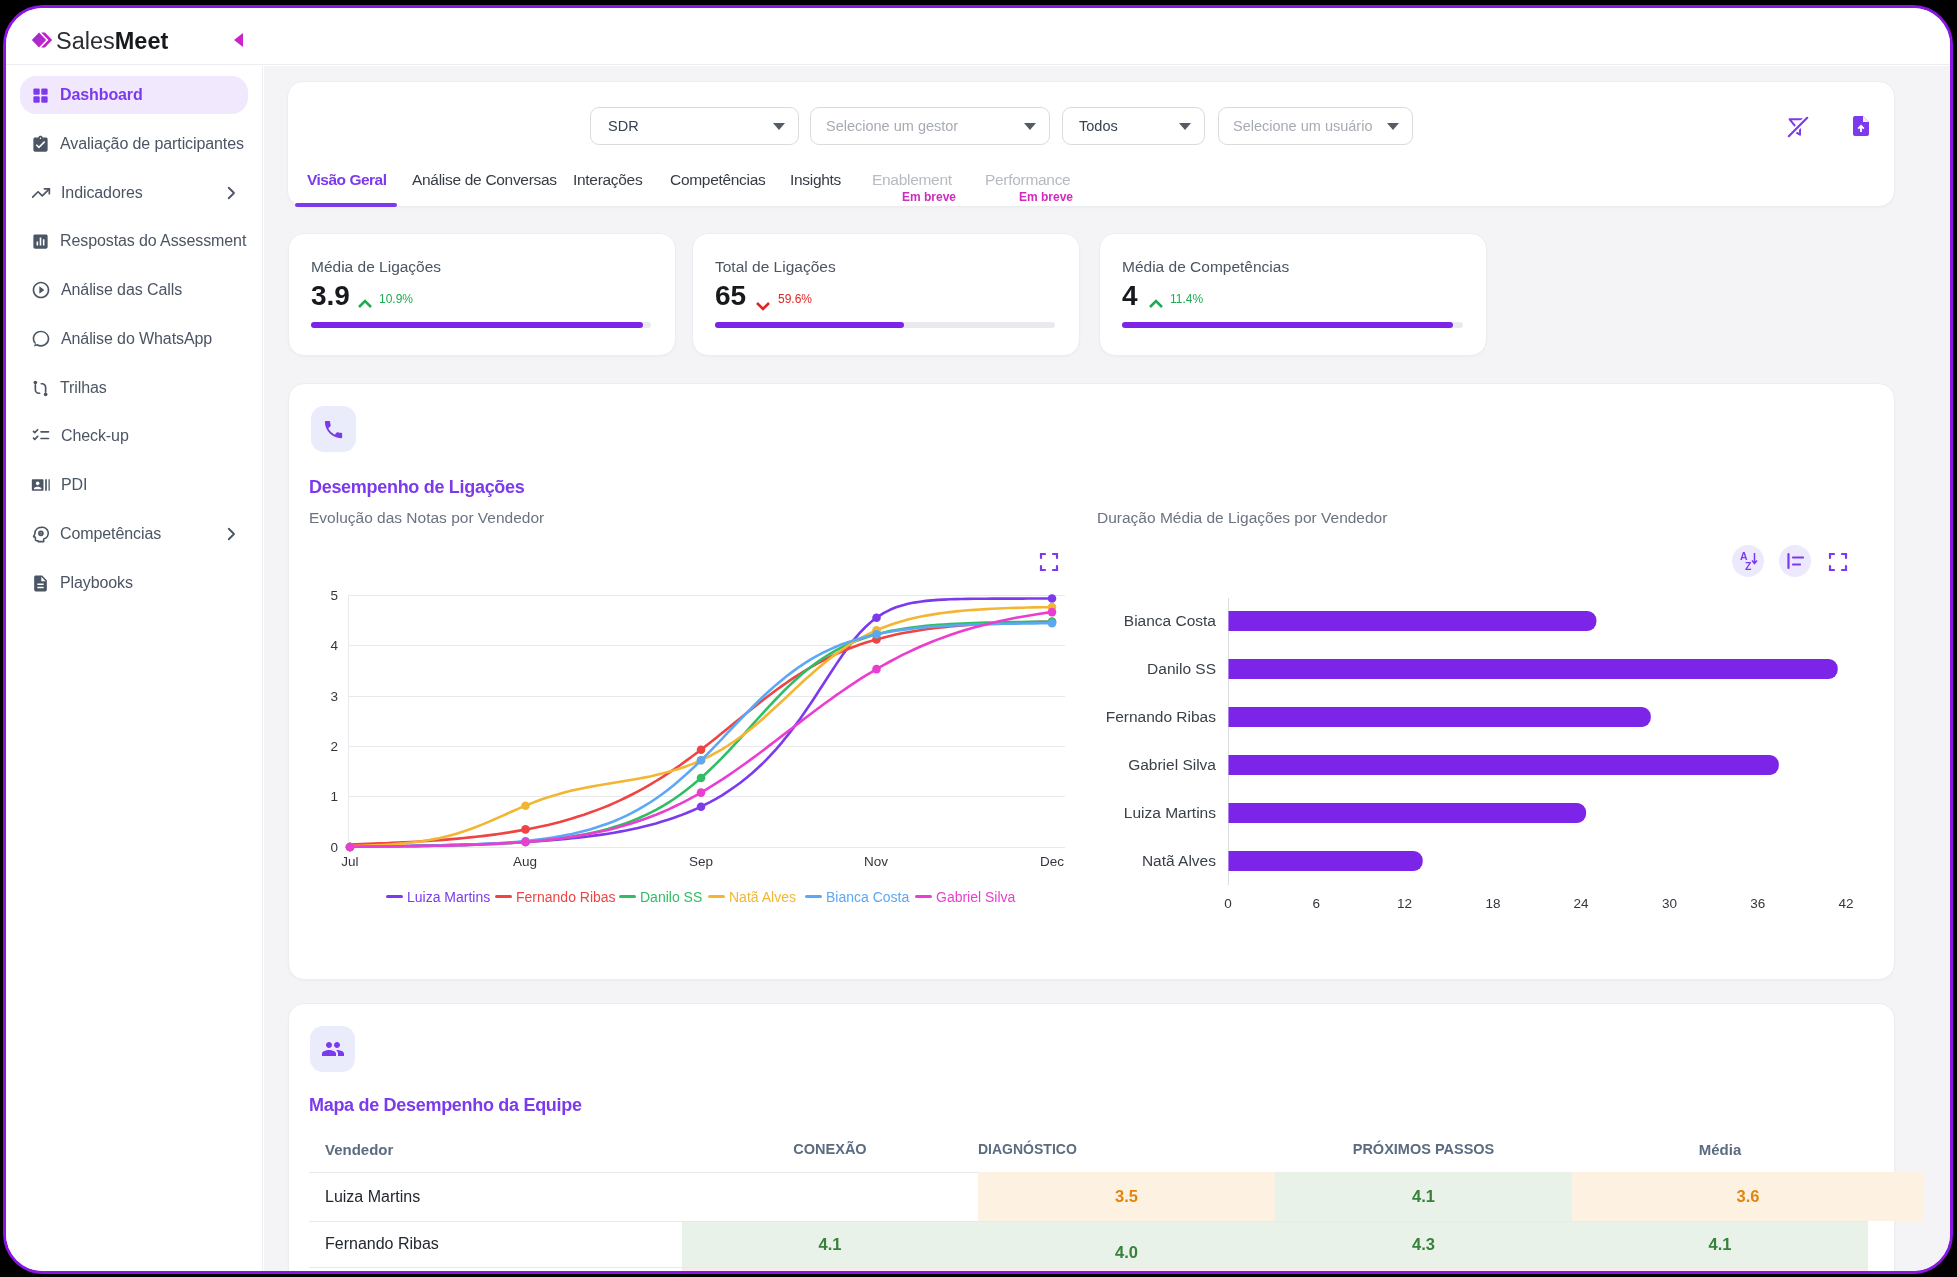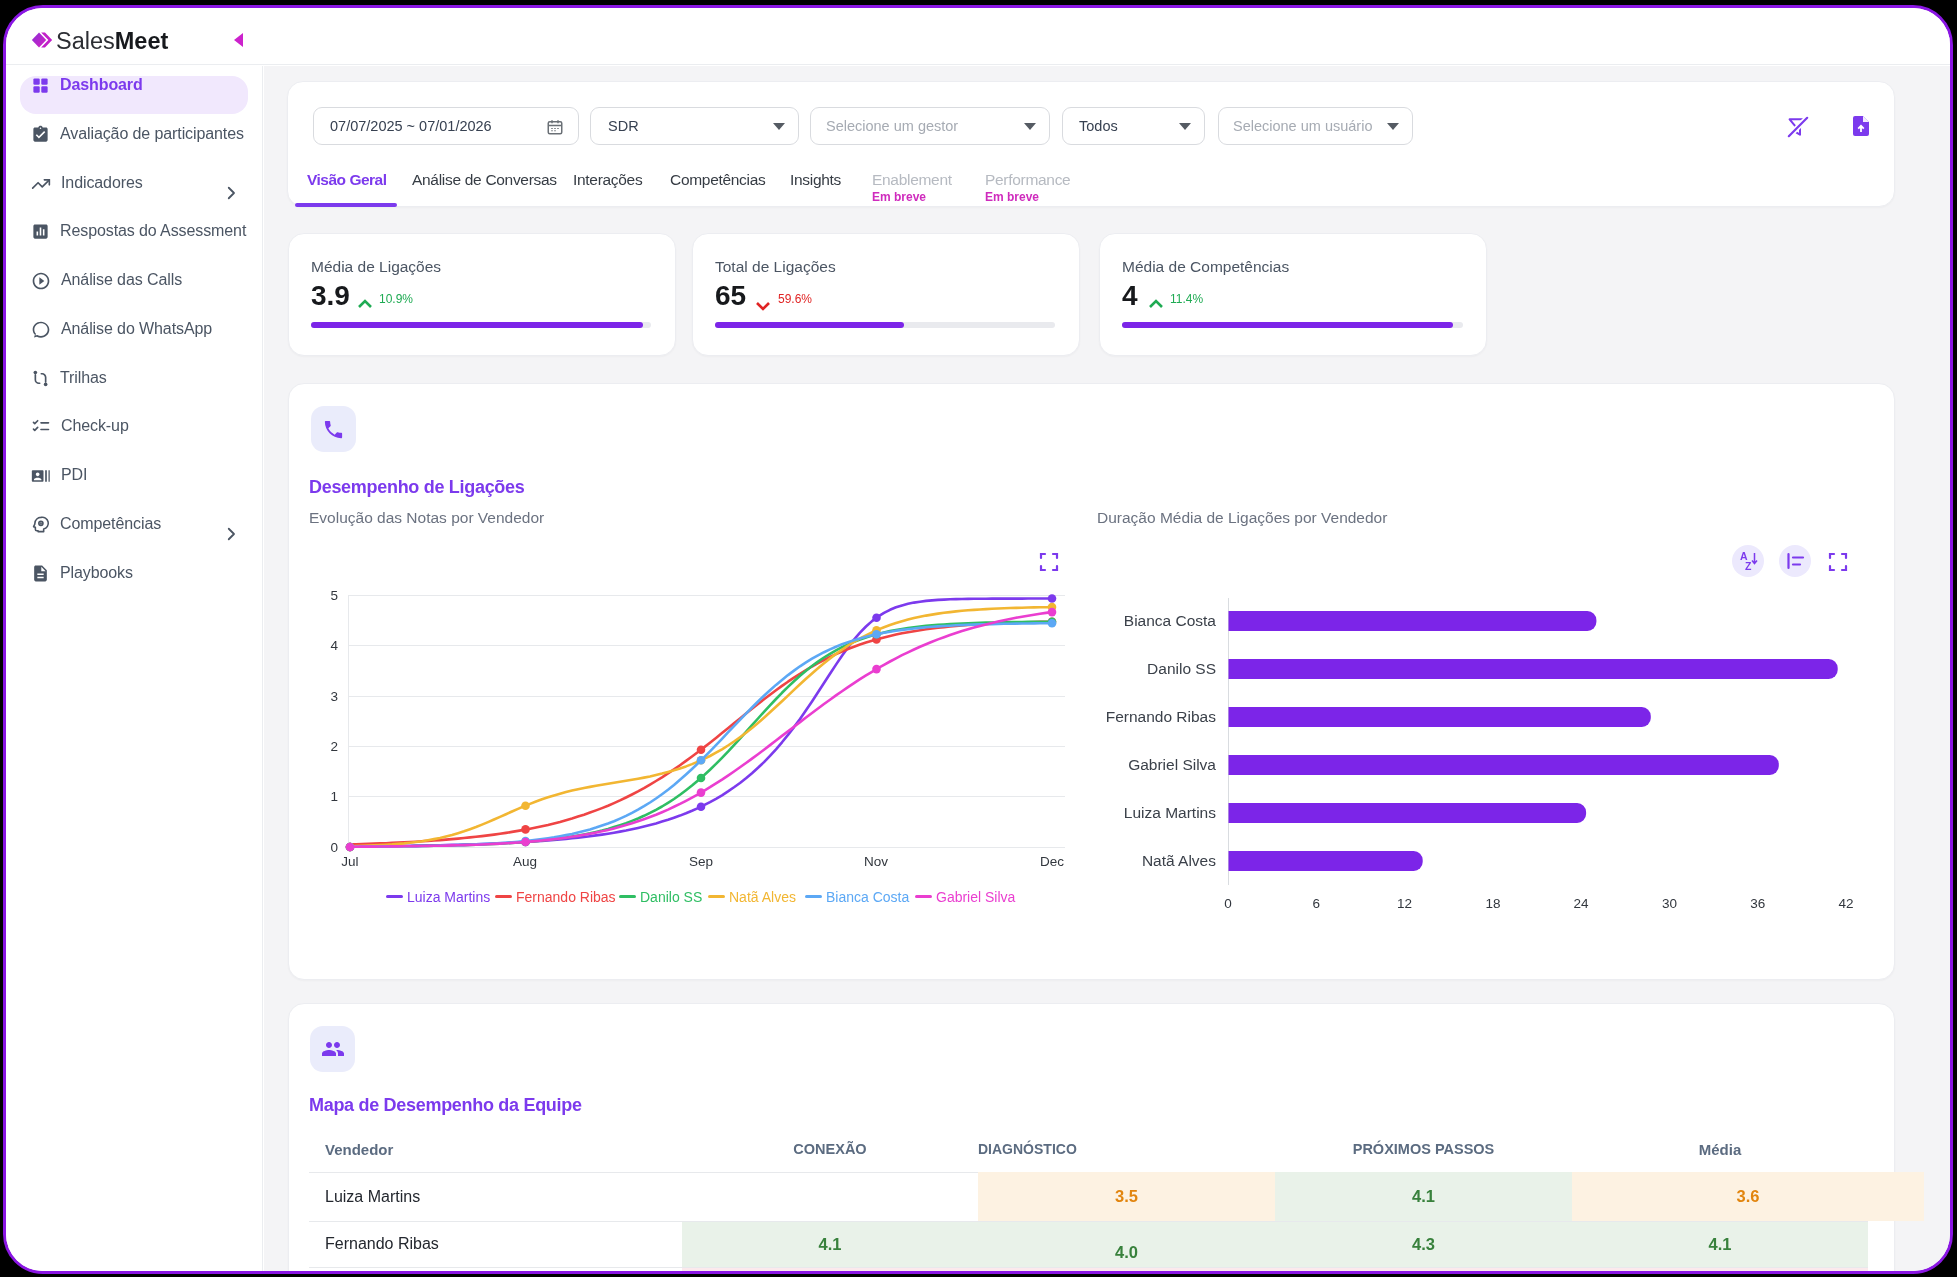--- a/index.html
+++ b/index.html
@@ -7,35 +7,35 @@
 .inner{position:absolute;left:-6px;top:-8px;width:1957px;height:1277px}
 .abs{position:absolute}
 
 .topbar{position:absolute;left:6px;top:8px;width:1951px;height:57px;background:#fff;border-bottom:1px solid #ebedf0}
 .logo{position:absolute;left:56px;top:28px;font-size:23.5px;letter-spacing:0;color:#17191d}
 .logo .thin{font-weight:400;color:#2c2e33}
 .logo .bold{font-weight:700}
 .collapse{position:absolute;left:234px;top:33px;width:0;height:0;border-top:7px solid transparent;border-bottom:7px solid transparent;border-right:9px solid #cc22cc}
 
 .sidebar{position:absolute;left:6px;top:66px;width:257px;height:1211px;background:#fff;border-right:1px solid #ebedf0}
-.item{position:absolute;left:20px;width:228px;height:38px;border-radius:16px;display:flex;color:#4b5563;font-size:16px;font-weight:400;letter-spacing:-.1px}
+.item{position:absolute;left:20px;width:228px;height:38px;border-radius:16px;display:flex;align-items:center;color:#4b5563;font-size:16px;font-weight:400;letter-spacing:-.1px}
 .item svg{margin-left:11px;flex:0 0 auto}
 .item .lbl{margin-left:10px;white-space:nowrap}
 .item.active{background:#f1e8fd;color:#7c3aed;font-weight:700}
 .item .chev{position:absolute;right:8px;top:10px}
 
 .main{position:absolute;left:264px;top:66px;width:1693px;height:1211px;background:#f4f4f6}
 .card{position:absolute;background:#fff;border:1px solid #ecedf1;border-radius:16px;box-shadow:0 1px 2px rgba(20,24,40,.03)}
 
 .fbox{position:absolute;height:38px;border:1px solid #d9dbdf;border-radius:9px;background:#fff;font-size:14.5px;color:#374151;display:flex;align-items:center}
 .fbox .ph{color:#a6abb3}
 .fbox .car{position:absolute;right:13px;top:15px;width:0;height:0;border-left:6px solid transparent;border-right:6px solid transparent;border-top:7px solid #555b63}
 .tab{position:absolute;top:171px;font-size:15.5px;letter-spacing:-.3px;color:#363c44;white-space:nowrap}
 .tab.gray{color:#b6bac1}
-.eb{position:absolute;font-size:12px;font-weight:700;color:#cf2bbd;text-align:left}
+.eb{position:absolute;font-size:12px;font-weight:700;color:#cf2bbd;text-align:right}
 .tab.active{color:#7c3aed;font-weight:700;letter-spacing:-.5px}
 
 .kpi{position:absolute;top:233px;width:388px;height:123px}
 .kpi .t{position:absolute;left:22px;top:24px;font-size:15.5px;color:#4b5563}
 .kpi .v{position:absolute;left:22px;top:46px;font-size:28px;font-weight:700;color:#17191c}
 .kpi .pct{position:absolute;top:58px;font-size:12px;font-weight:500}
 .kpi .track{position:absolute;left:22px;top:88px;height:6px;border-radius:3px;background:#e9eaee}
 .kpi .fill{position:absolute;left:0;top:0;height:6px;border-radius:3px;background:#7c25e8}
 .green{color:#1fab53}
 .red{color:#e02424}
@@ -147,28 +147,20 @@
         </svg>
   </div>
   <div class="item" style="top:564px">
     <svg width="19" height="19" viewBox="0 0 24 24" fill="#4b5563">
           <path d="M14 2H6c-1.1 0-2 .9-2 2v16c0 1.1.9 2 2 2h12c1.1 0 2-.9 2-2V8l-6-6zm2 16H8v-2h8v2zm0-4H8v-2h8v2zm-3-5V3.5L18.5 9H13z"></path>
         </svg>
     <span class="lbl">Playbooks</span>
   </div>
 
   <div class="card" style="left:287px;top:81px;width:1608px;height:126px"></div>
-  <div class="fbox" style="left:313px;top:107px;width:266px">
-    <span style="margin-left:16px">07/07/2025 ~ 07/01/2026</span>
-    <svg style="position:absolute;right:14px;top:10px" width="18" height="18" viewBox="0 0 24 24" fill="none" stroke="#6a7076" stroke-width="2">
-          <rect x="3" y="5" width="18" height="16" rx="2"></rect>
-          <path d="M3 10h18M8 3v4M16 3v4"></path>
-          <path d="M7 14h2M11 14h2M15 14h2M7 17h2M11 17h2" stroke-width="1.6"></path>
-        </svg>
-  </div>
   <div class="fbox" style="left:590px;top:107px;width:209px">
         <span style="margin-left:17px">SDR</span>
         <span class="car"></span>
       </div>
   <div class="fbox" style="left:810px;top:107px;width:240px">
         <span class="ph" style="margin-left:15px">Selecione um gestor</span>
         <span class="car"></span>
       </div>
   <div class="fbox" style="left:1062px;top:107px;width:143px">
         <span style="margin-left:16px">Todos</span>

